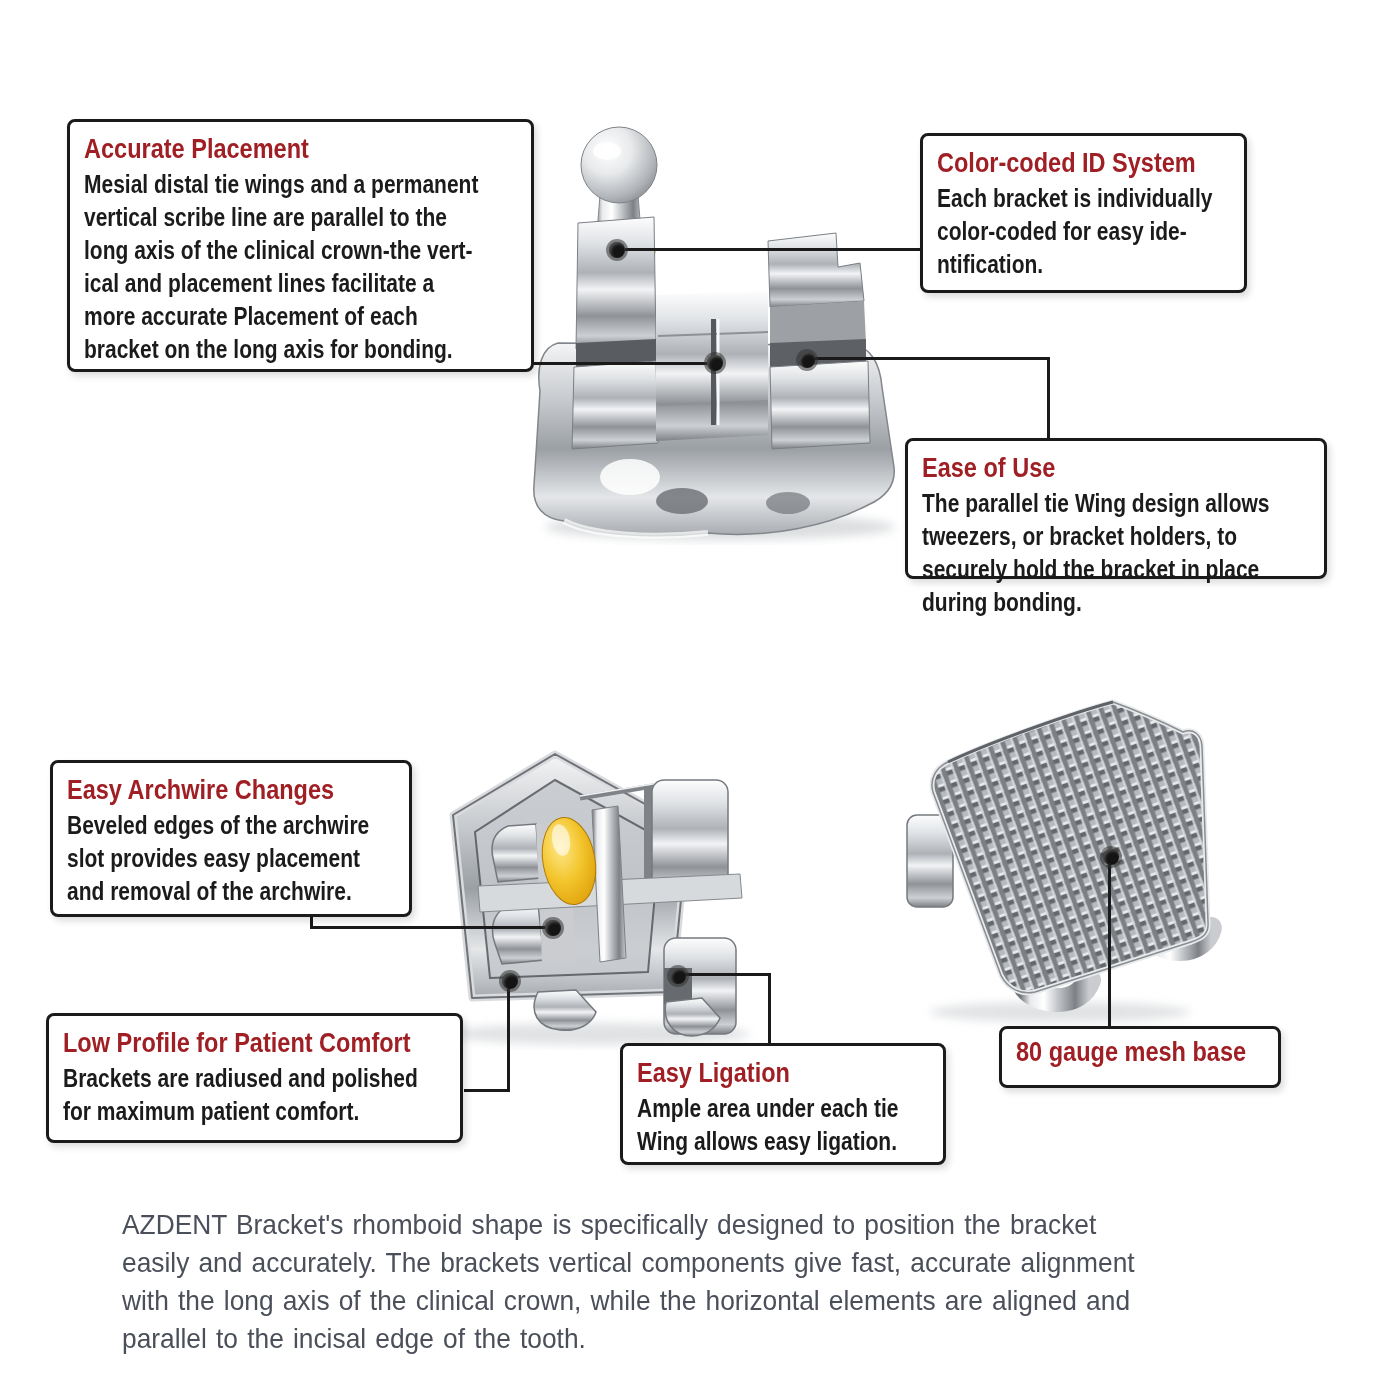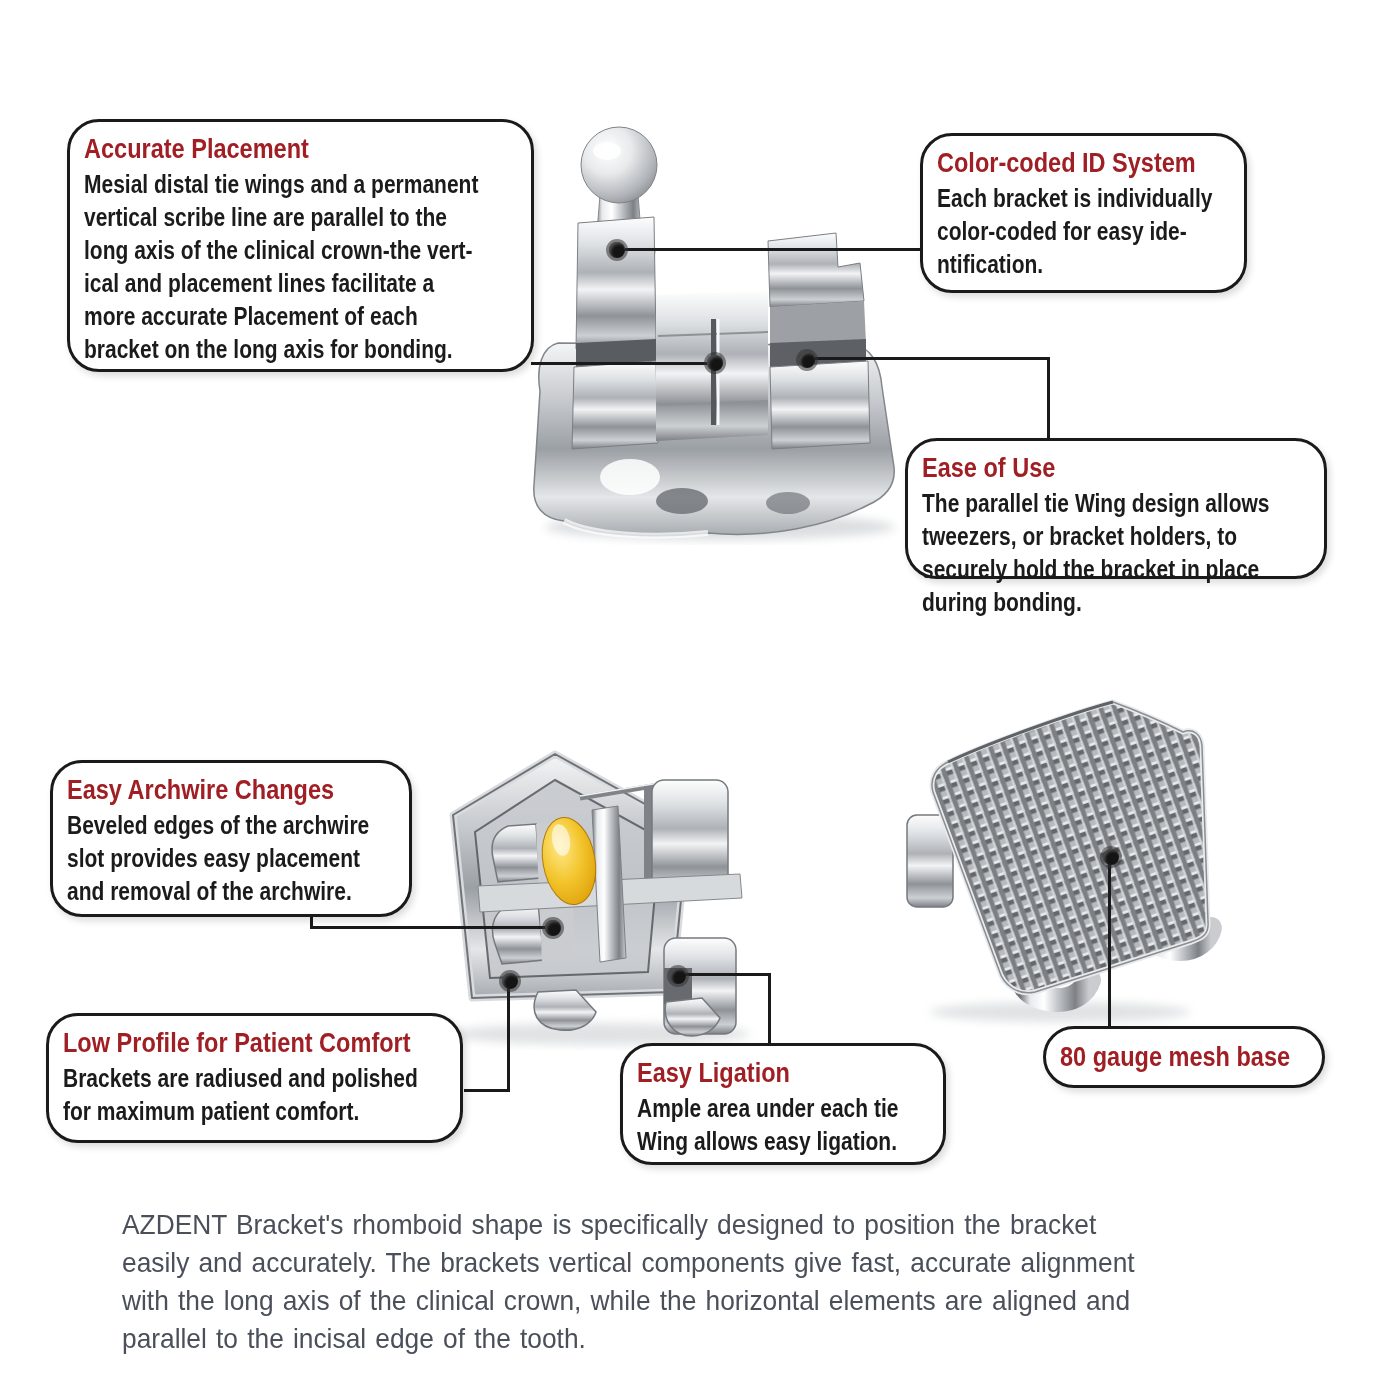--- a/index.html
+++ b/index.html
@@ -1,25 +1,25 @@
 <!DOCTYPE html>
 <html style="--accent-red: #A01F24; --body-text: #1b1b1b; --box-border: #1a1a1a; --paragraph-text: #4a4f5a; --id-dot-yellow: #F3C52D; --metal-light: #f2f3f5; --metal-dark: #7d8186;"><head>
 <meta charset="utf-8">
 <style>
   html,body{margin:0;padding:0;background:#fff;}
   .canvas{position:relative;width:1400px;height:1400px;background:#fff;overflow:hidden;
           font-family:"Liberation Sans",sans-serif;}
   .callout{position:absolute;background:#fff;border:3px solid var(--box-border,#1a1a1a);
-           border-radius:32px;padding:8px 14px;box-sizing:border-box;
+           border-radius:8px;padding:8px 14px;box-sizing:border-box;
            box-shadow:3px 4px 7px rgba(0,0,0,.14);}
   .ct{font-weight:700;font-size:28px;line-height:38px;color:var(--accent-red,#A01F24);
       white-space:pre;transform:scaleX(.84);transform-origin:0 0;}
   .cb{font-weight:700;font-size:25px;line-height:33px;color:var(--body-text,#1b1b1b);
       white-space:pre;transform:scaleX(.84);transform-origin:0 0;}
-  .label-only{display:flex;align-items:center;margin-left:44px;}
+  .label-only{display:flex;align-items:flex-start;}
   .label-only .ct{line-height:30px;}
   .line{position:absolute;background:var(--box-border,#1a1a1a);}
   .dot{position:absolute;width:16px;height:16px;border-radius:50%;background:#141414;
        box-shadow:0 0 0 3px rgba(50,50,50,.55), inset 2px 2px 3px rgba(120,120,120,.6);}
   .fig{position:absolute;}
   .footer{position:absolute;font-size:28px;line-height:38px;font-weight:400;
           color:var(--paragraph-text,#4a4f5a);white-space:pre;word-spacing:2px;
           transform:scaleX(.94);transform-origin:0 0;}
 </style>
 </head>

